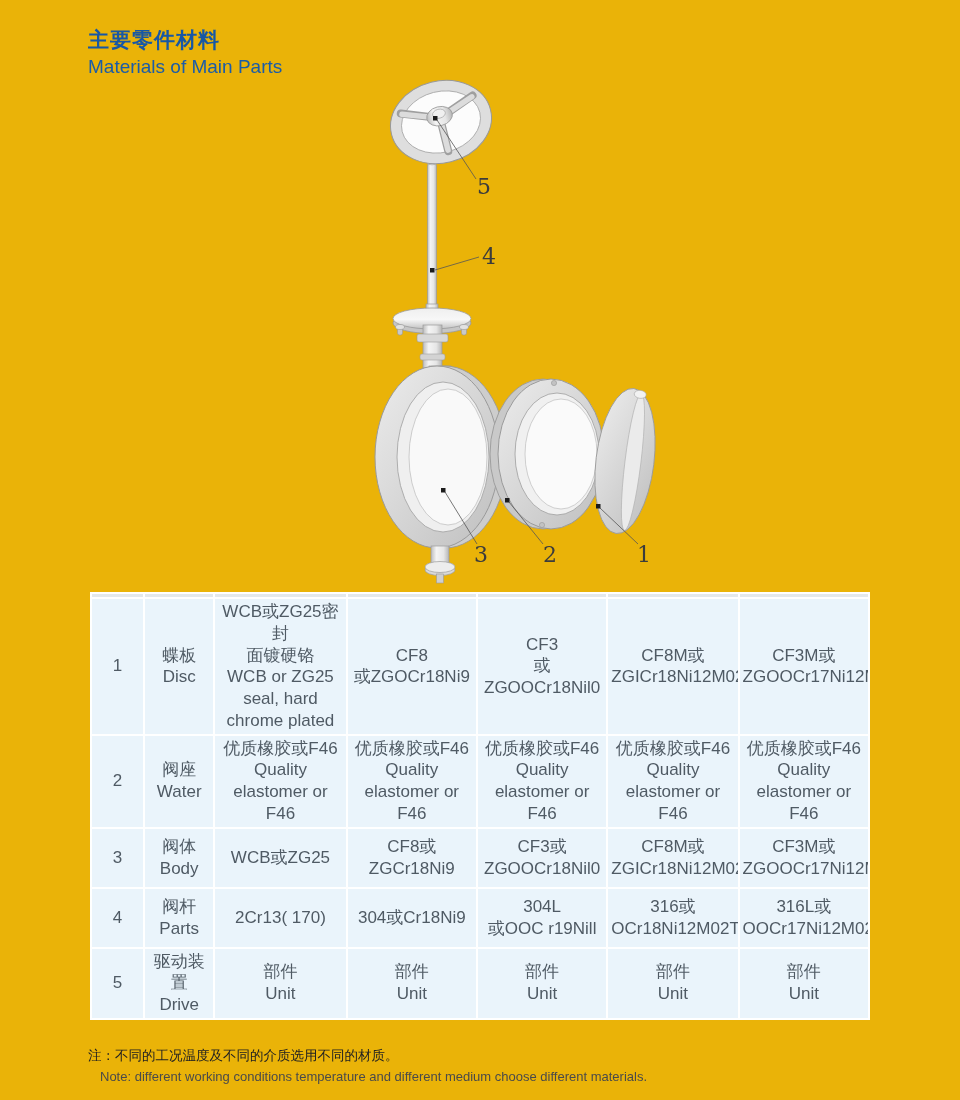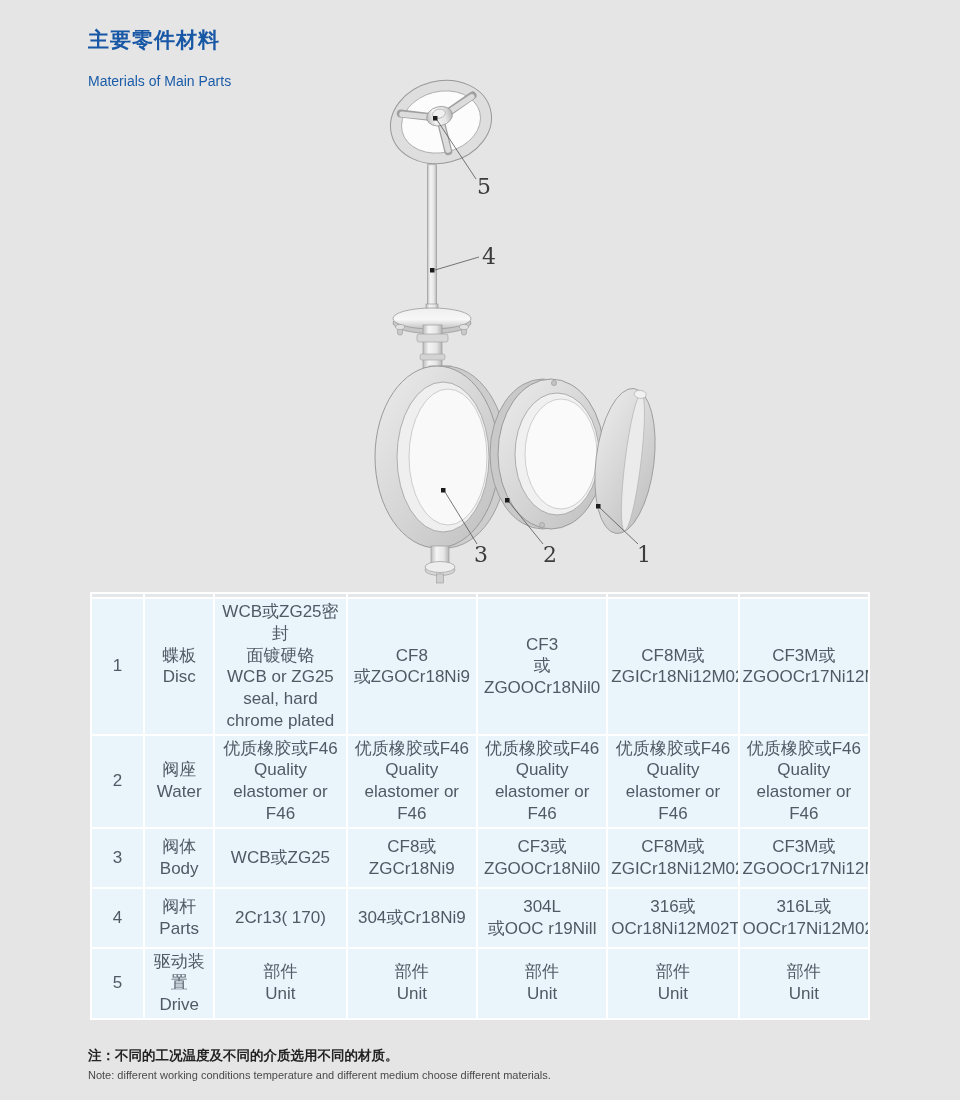--- a/index.html
+++ b/index.html
@@ -1,39 +1,39 @@
 <!DOCTYPE html>
 <html><head>
 <meta charset="utf-8">
 <style>
   html,body{margin:0;padding:0;}
   body{width:960px;height:1100px;background:#ffffff;font-family:"Liberation Sans","DejaVu Sans",sans-serif;}
-  .page{position:relative;width:960px;height:1100px;background:#e5e5e5;overflow:hidden;}
+  .page{position:relative;width:960px;height:1100px;background:#eab308;overflow:hidden;}
 
   
   .title-block{position:absolute;left:88px;top:26px;}
   .title-zh{margin:0;font-size:21px;font-weight:bold;color:#1757a5;letter-spacing:1px;}
-  .title-en{margin:19px 0 0 0;font-size:14px;color:#1b5ca8;}
+  .title-en{margin:2px 0 0 0;font-size:19px;color:#1b5ca8;}
 
   
   .diagram{position:absolute;left:355px;top:76px;width:340px;height:514px;}
   .part-num{font-family:"DejaVu Serif","Liberation Serif",serif;font-size:22px;fill:#3c3c3c;}
 
   
   .materials-table{position:absolute;left:90px;top:592px;border-collapse:separate;border-spacing:2px;table-layout:fixed;width:780px;background:#fff;}
   .materials-table td{background:#eaf4fb;text-align:center;vertical-align:middle;font-size:17px;color:#4f5a64;padding:2px 3px;line-height:1.28;white-space:pre-line;overflow:hidden;}
   .materials-table tr.strip td{background:#e4e8eb;padding:0;height:3px;line-height:0;font-size:0;}
   .materials-table tr.header td{background:#a9d3ee;color:#2c4a66;font-size:12px;height:43px;}
   .materials-table tr.body-row td{height:54px;}
   .materials-table tr.temp-row td{height:56px;}
 
   
   .notes{position:absolute;left:88px;top:1047px;}
-  .note-zh{margin:0;font-size:13.5px;color:#222;font-weight:bold;}
-  .note-en{margin:4px 0 0 0;font-size:11px;color:#4a4a4a;}
+  .note-zh{margin:0;font-size:13.5px;color:#222;}
+  .note-en{margin:4px 0 0 12px;font-size:13px;color:#4a4a4a;}
 </style>
 </head>
 <body>
 
 <div class="page">
 
   <div class="title-block">
     <h1 class="title-zh">主要零件材料</h1>
     <p class="title-en">Materials of Main Parts</p>
   </div>

